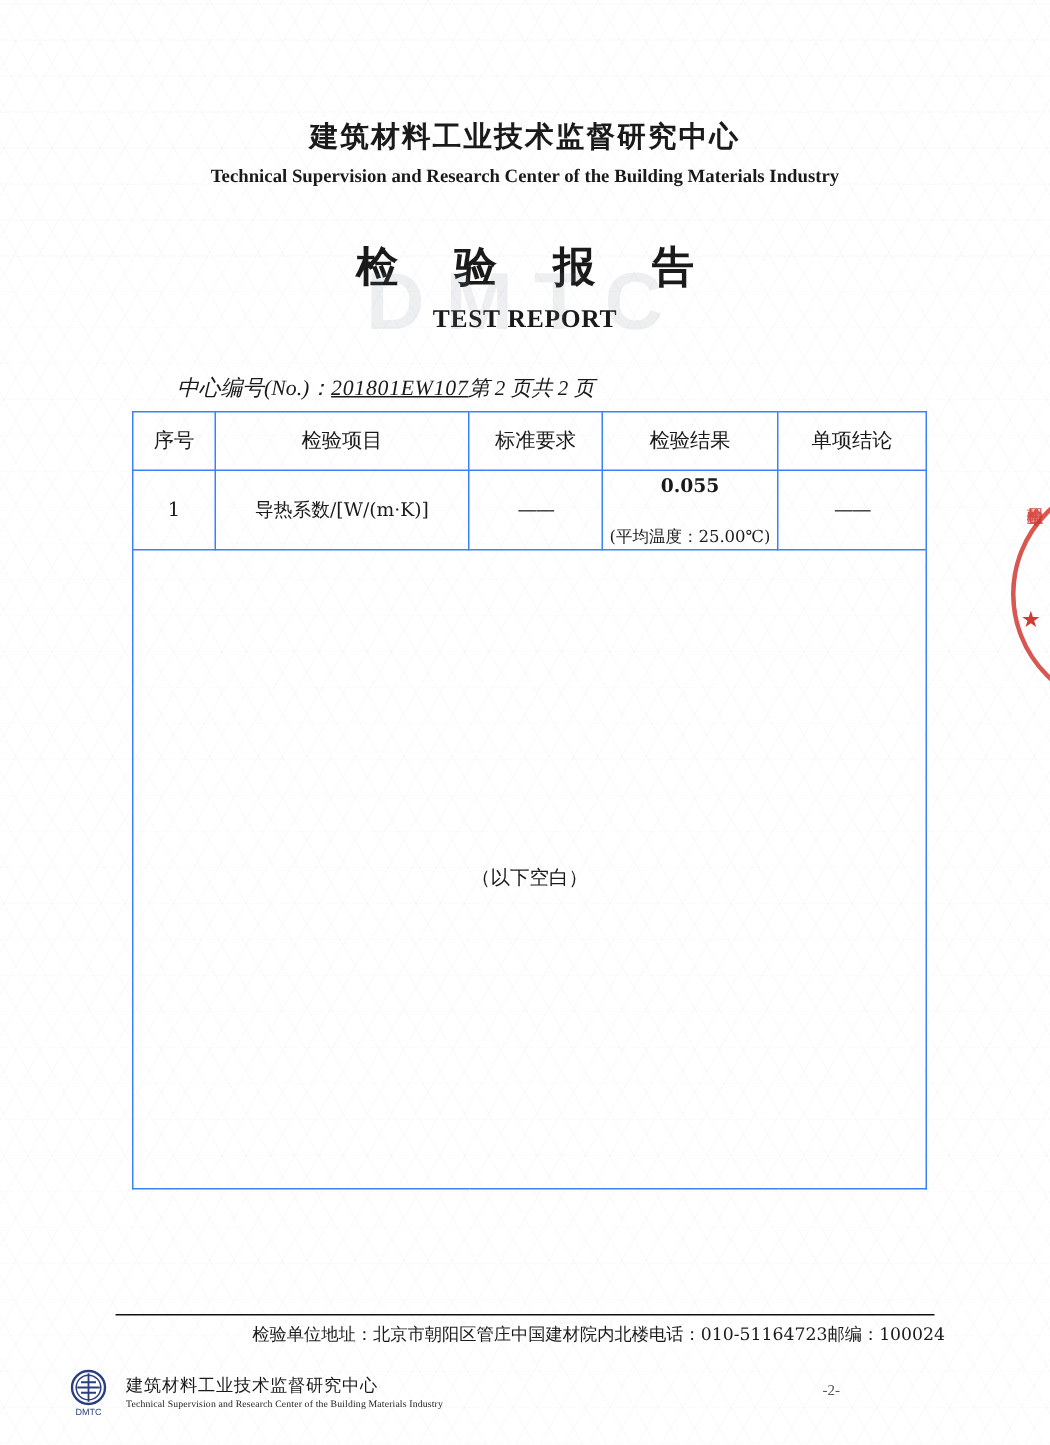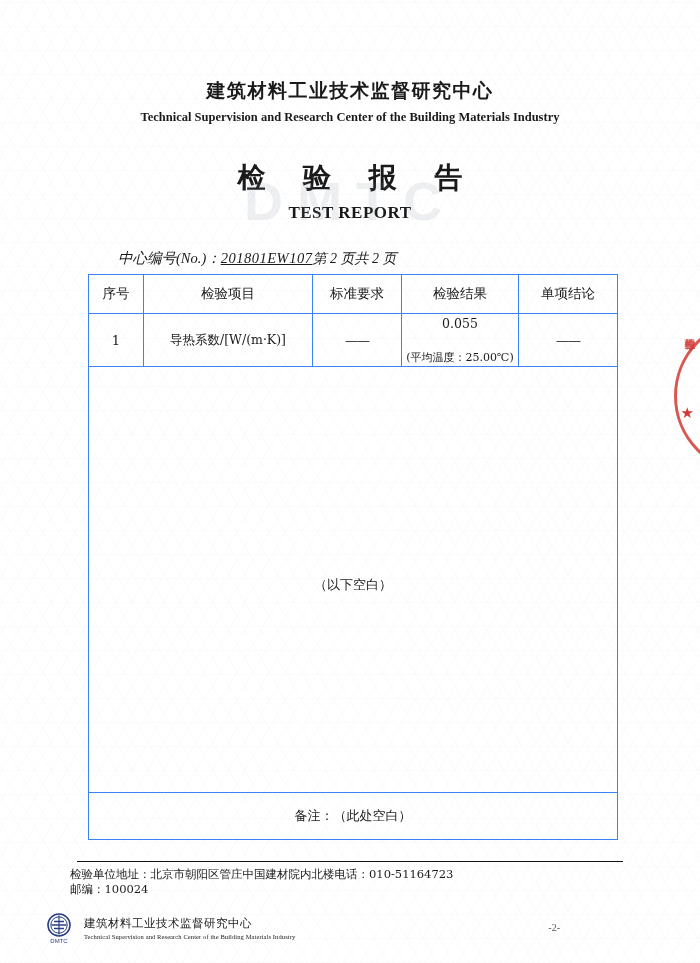--- a/index.html
+++ b/index.html
@@ -104,21 +104,21 @@
     padding: 0;
   }
   tr.head td { height: 38px; font-size: 13.5px; }
   tr.row1 td { height: 52px; }
   td.c-no    { width: 54px; }
   td.c-item  { width: 168px; }
   td.c-std   { width: 88px; }
   td.c-res   { width: 116px; }
   td.c-concl { width: 98px; margin-left: 44px; }
   .item-text { font-size: 12.5px; }
-  .res-main { font-size: 12.5px; line-height: 1.45; }
+  .res-main { font-size: 12.5px; line-height: 1.45; font-weight: bold; }
   .res-sub  { font-size: 11px; margin-top: 16px; }
   .dash { font-size: 13px; letter-spacing: -1px; }
 
   td.blank-cell {
     height: 425px;
     vertical-align: top;
     position: relative;
   }
   .blank-label {
     margin-top: 10px;
@@ -203,21 +203,20 @@
   }
   .footer-line {
     width: 560px;
     margin: 0 auto;
     padding-top: 5px;
     display: flex;
     justify-content: flex-end;
     font-size: 11.5px;
     font-family: "DejaVu Serif", serif;
     white-space: nowrap;
-    flex-direction: column;
   }
   .footer-brand {
     margin: 14px 0 0 42px;
     display: flex;
     align-items: center;
     gap: 8px;
   }
   .logo {
     width: 34px;
     height: 34px;
@@ -284,23 +283,20 @@
             <div class="res-main">0.055</div>
             <div class="res-sub">(平均温度：25.00℃)</div>
           </td>
           <td class="c-concl dash">——</td>
         </tr>
         <tr>
           <td class="blank-cell" colspan="5">
             <div class="blank-label">（以下空白）</div>
           </td>
         </tr>
-        <tr>
-          <td class="remark-cell" colspan="5">备注：（此处空白）</td>
-        </tr>
       </tbody>
     </table>
   </div>
 
   <div class="watermark">DMTC</div>
 
   <div class="stamp">
     <div class="stamp-ring"></div>
     <div class="stamp-txt">检验专用章</div>
     <div class="stamp-star">★</div>

